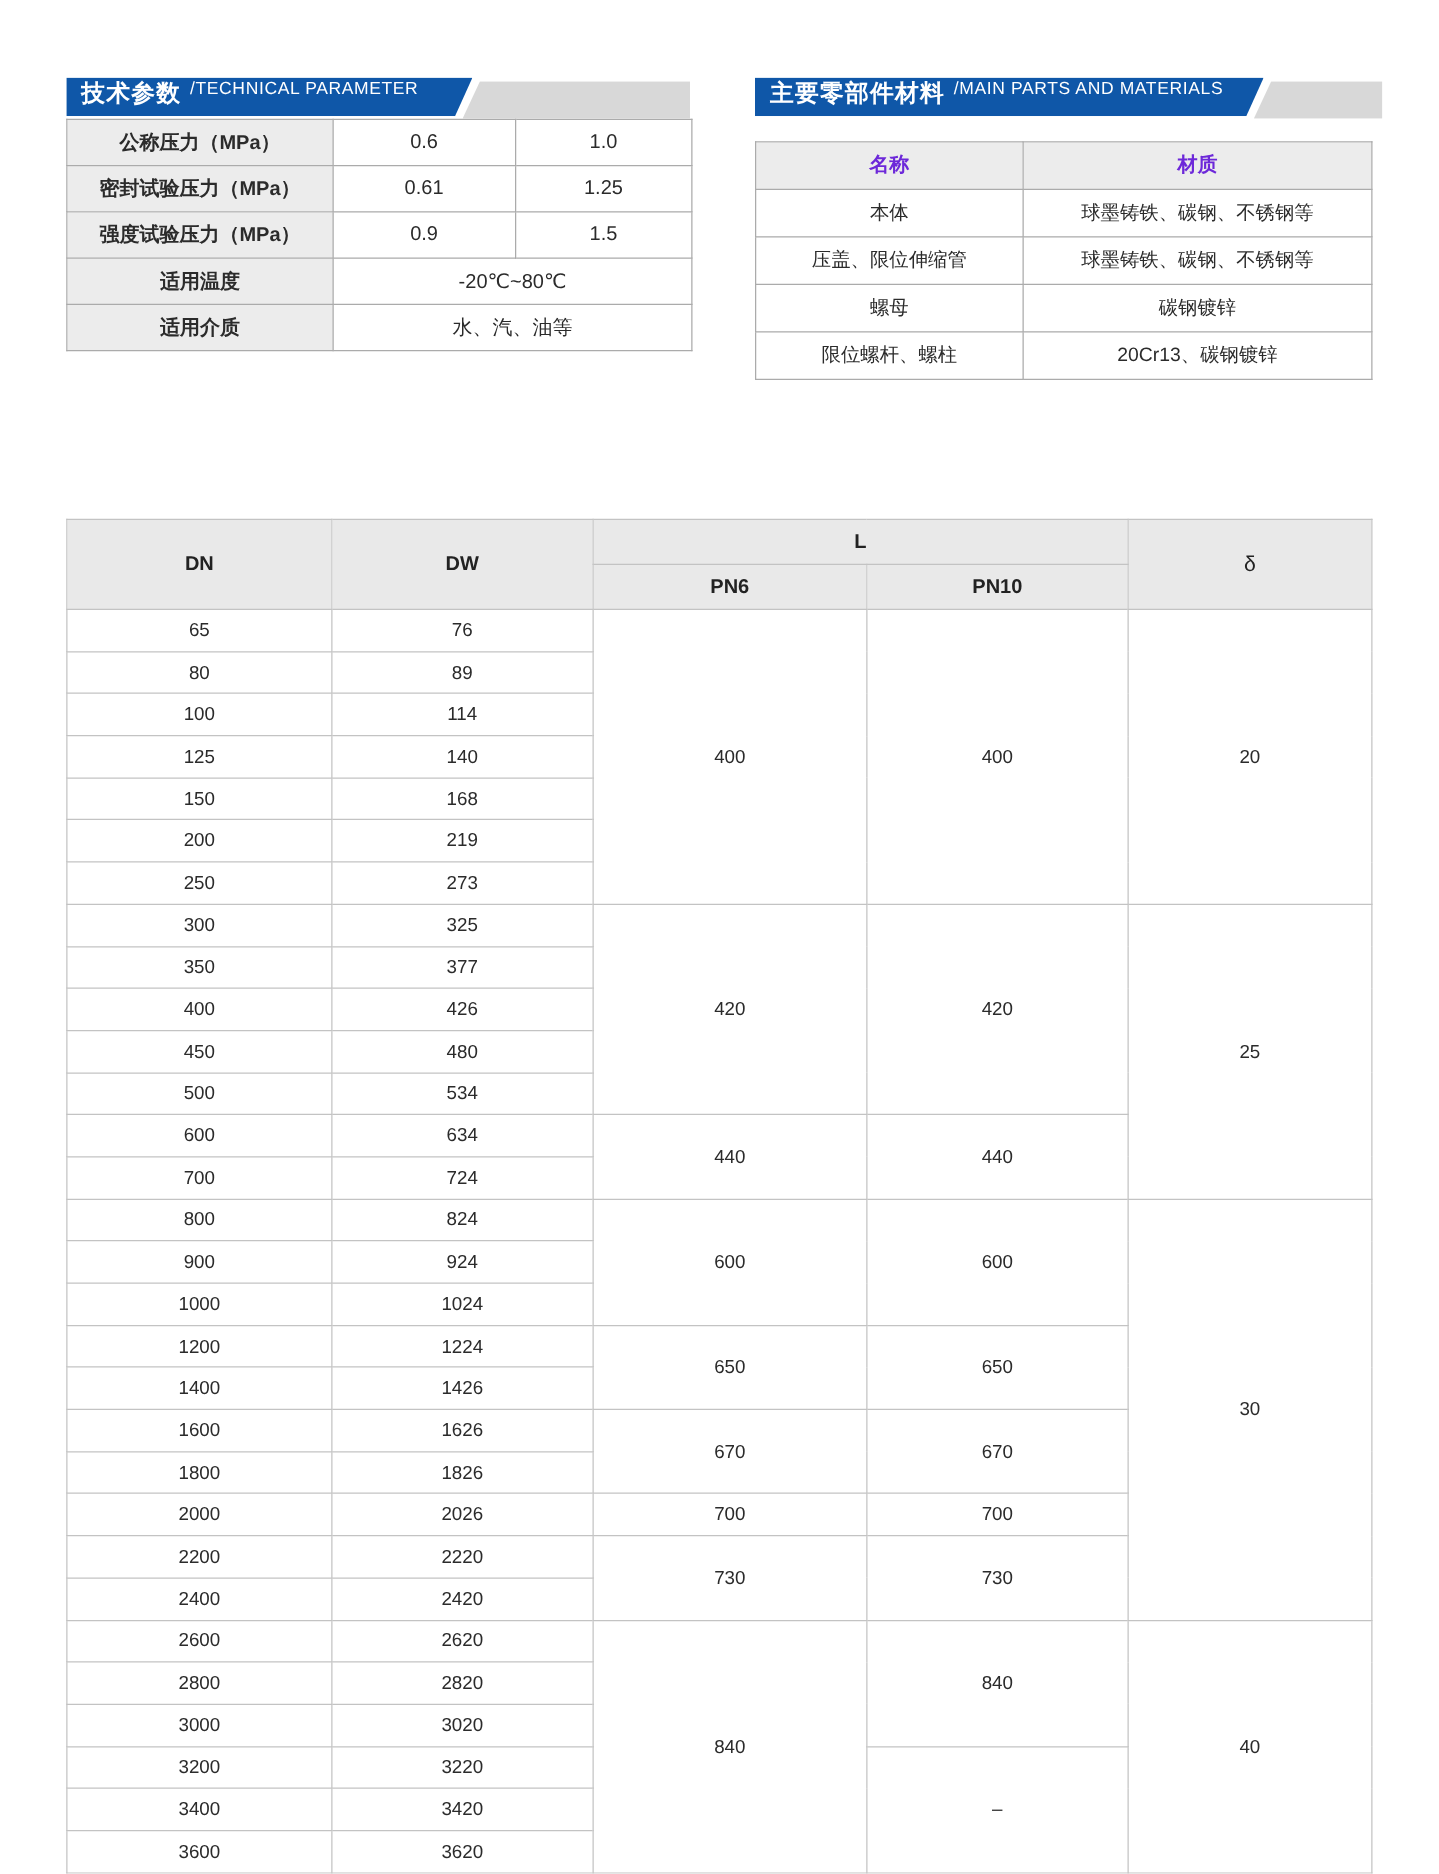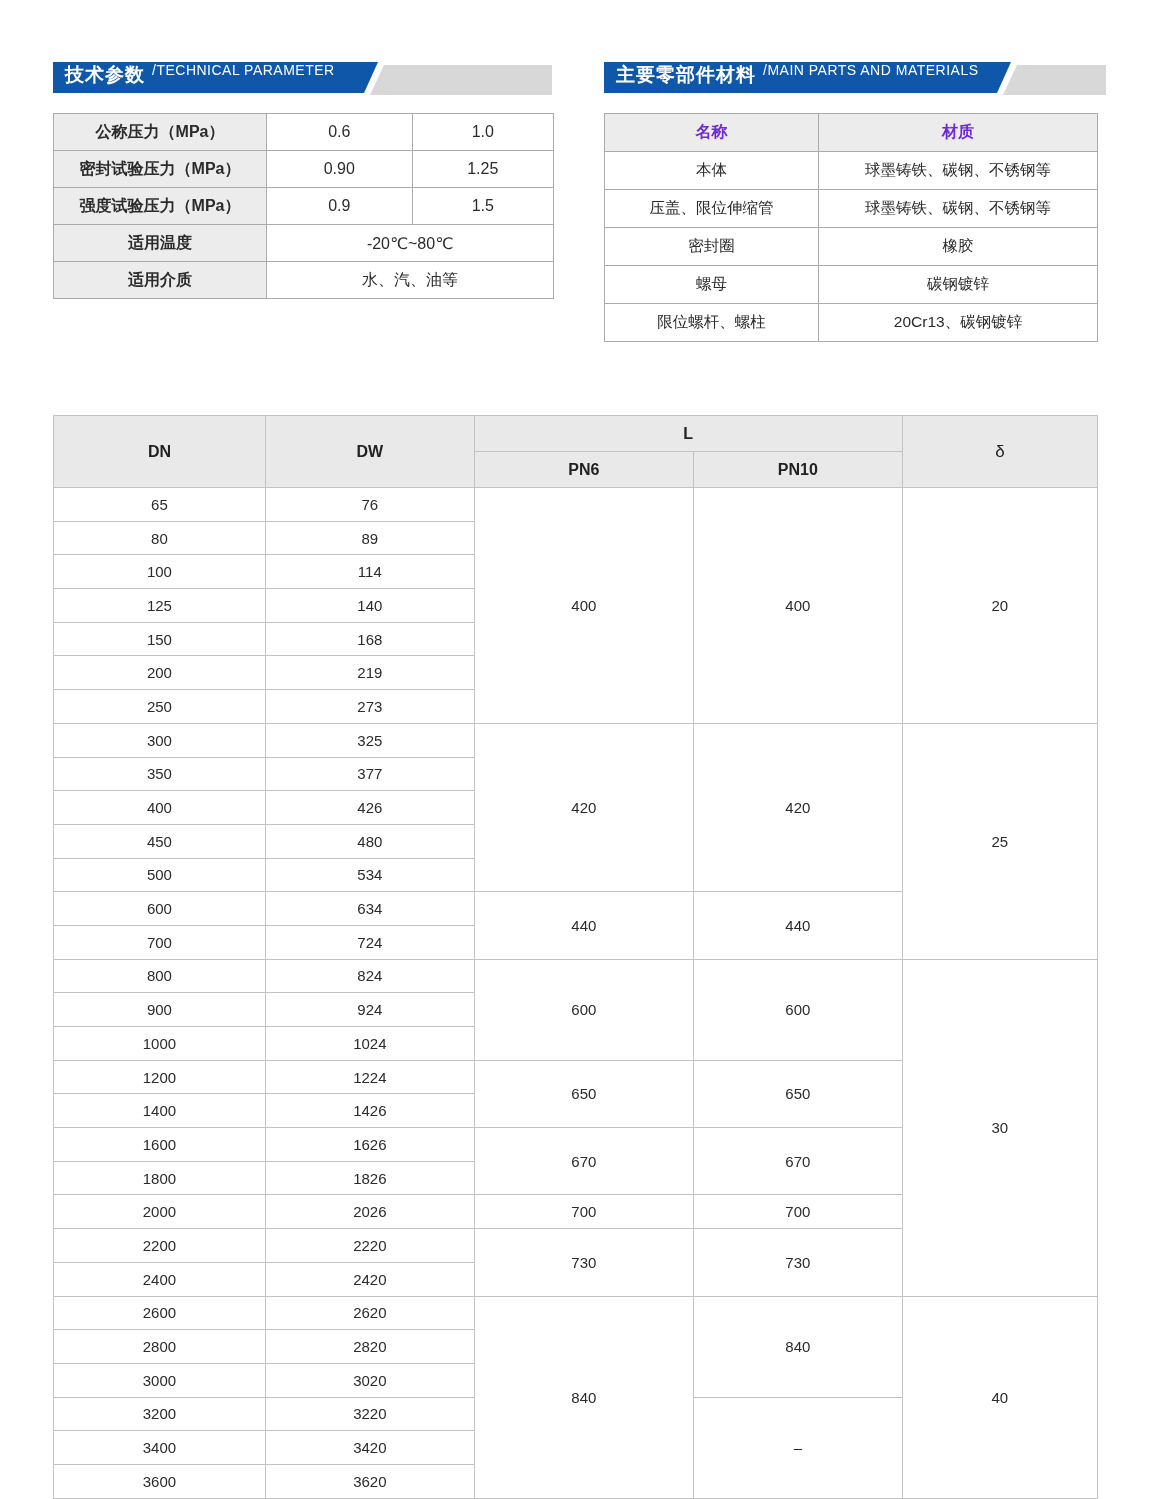--- a/index.html
+++ b/index.html
@@ -25,21 +25,21 @@
   #banner-mat .banner-gray{left:399px;}
 
   #banner-dim{left:53px;top:365px;width:1045px;}
   #banner-dim .banner-blue{width:447px;}
   #banner-dim .banner-gray{left:439px;}
 
   table{border-collapse:collapse;table-layout:fixed;}
   td,th{overflow:hidden;vertical-align:middle;}
 
   
-  #tech-table{position:absolute;left:53px;top:113px;width:501px;border-radius:19px;}
+  #tech-table{position:absolute;left:53px;top:95px;width:501px;border-radius:19px;}
   #tech-table td{border:1px solid #ababab;height:34px;text-align:center;font-size:16px;color:#2b2b2b;}
   #tech-table td.lbl{background:#ececec;font-weight:bold;}
 
   
   #mat-table{position:absolute;left:604px;top:113px;width:494px;}
   #mat-table th{background:#ececec;font-weight:bold;border:1px solid #ababab;height:35px;font-size:16px;color:#6d28d9;}
   #mat-table td{border:1px solid #ababab;height:35px;text-align:center;font-size:15.5px;color:#2b2b2b;}
 
   
   #dims-table{position:absolute;left:53px;top:415px;width:1045px;}
@@ -67,21 +67,21 @@
         <col style="width:28.3%">
       </colgroup>
     <tbody>
         <tr>
           <td class="lbl">公称压力（MPa）</td>
           <td>0.6</td>
           <td>1.0</td>
         </tr>
         <tr>
           <td class="lbl">密封试验压力（MPa）</td>
-          <td>0.90</td>
+          <td>0.61</td>
           <td>1.25</td>
         </tr>
         <tr>
           <td class="lbl">强度试验压力（MPa）</td>
           <td>0.9</td>
           <td>1.5</td>
         </tr>
         <tr>
           <td class="lbl">适用温度</td>
           <td colspan="2">-20℃~80℃</td>
@@ -113,24 +113,20 @@
       </tr>
     </thead>
     <tbody>
         <tr>
           <td>本体</td>
           <td>球墨铸铁、碳钢、不锈钢等</td>
         </tr>
         <tr>
           <td>压盖、限位伸缩管</td>
           <td>球墨铸铁、碳钢、不锈钢等</td>
-        </tr>
-        <tr>
-          <td>密封圈</td>
-          <td>橡胶</td>
         </tr>
         <tr>
           <td>螺母</td>
           <td>碳钢镀锌</td>
         </tr>
         <tr>
           <td>限位螺杆、螺柱</td>
           <td>20Cr13、碳钢镀锌</td>
         </tr>
       </tbody>

